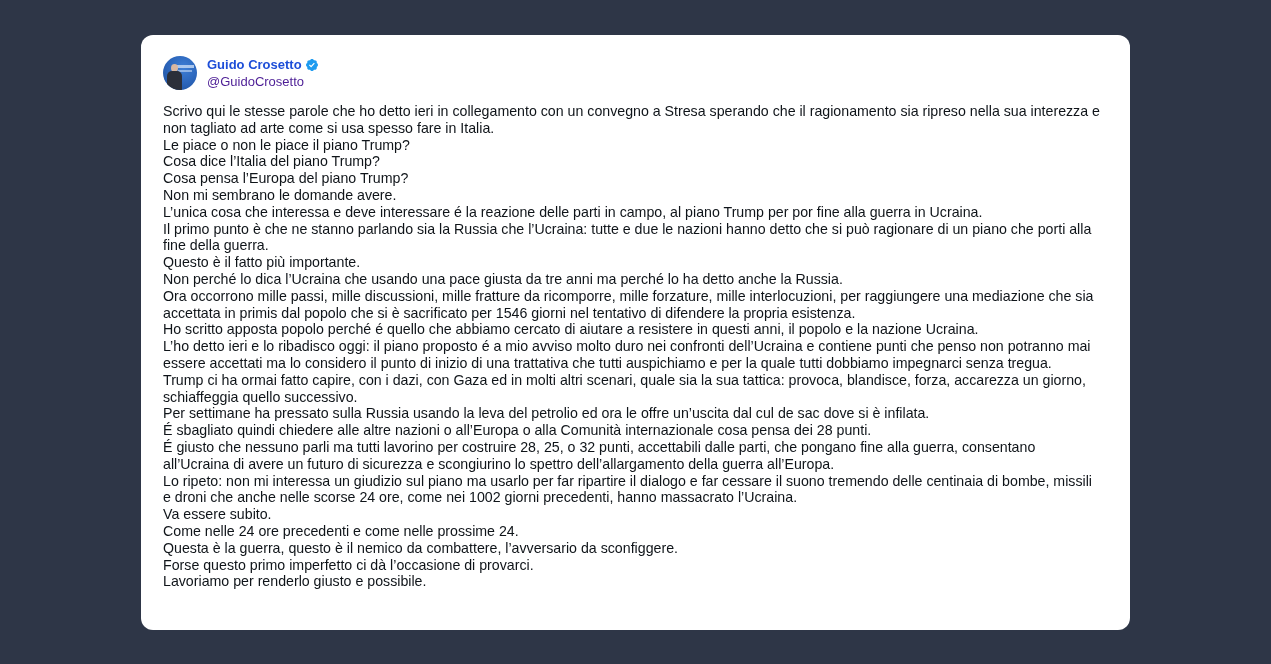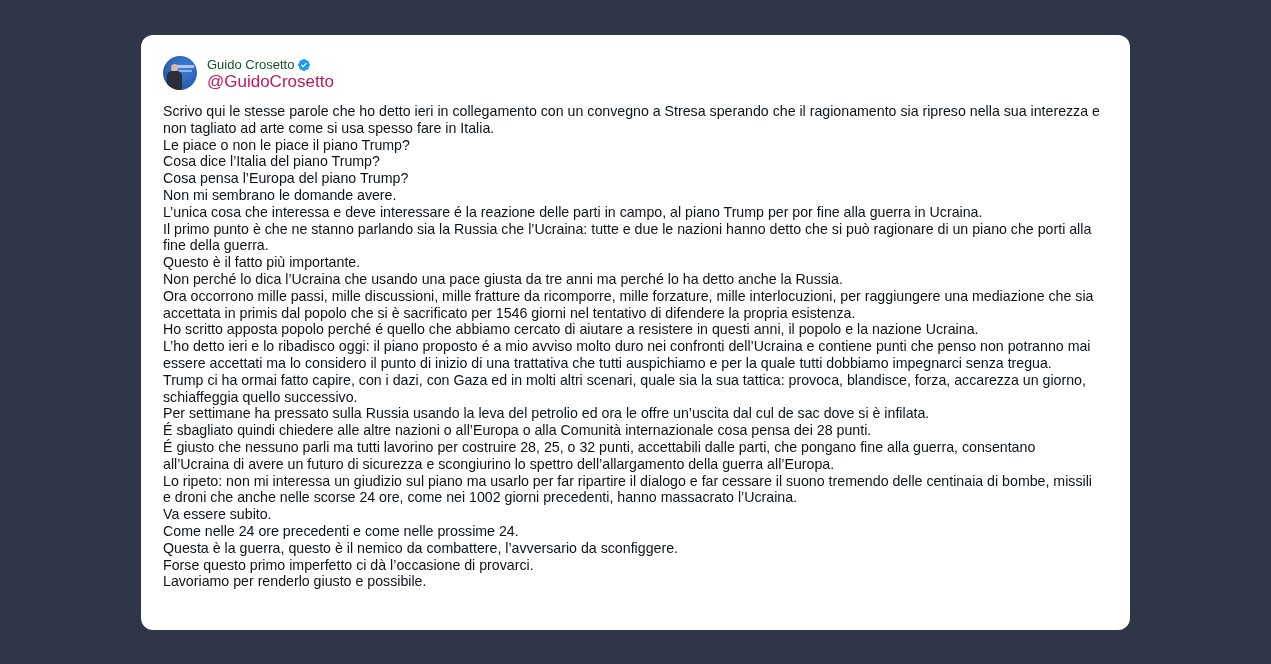--- a/index.html
+++ b/index.html
@@ -79,34 +79,34 @@
     margin-left: 10px;
     display: flex;
     flex-direction: column;
   }
   .name-row {
     display: flex;
     align-items: center;
     height: 17px;
   }
   .display-name {
-    font-weight: normal;
+    font-weight: bold;
     font-size: 13px;
-    color: #14532d;
+    color: #1d4ed8;
     line-height: 17px;
   }
   .verified {
     margin-left: 3px;
     width: 14px;
     height: 14px;
     display: inline-block;
   }
   .handle {
-    font-size: 17px;
-    color: #be185d;
+    font-size: 13px;
+    color: #4c1d95;
     line-height: 17px;
   }
   .tweet-body {
     position: absolute;
     left: 22px;
     top: 68px;
     width: 940px;
     font-size: 14.2px;
     line-height: 16.8px;
     color: #0f1419;

